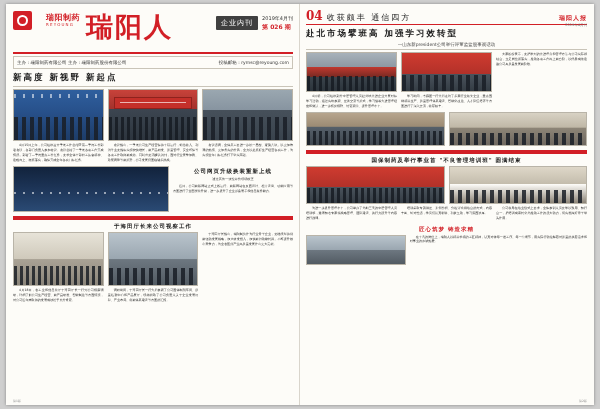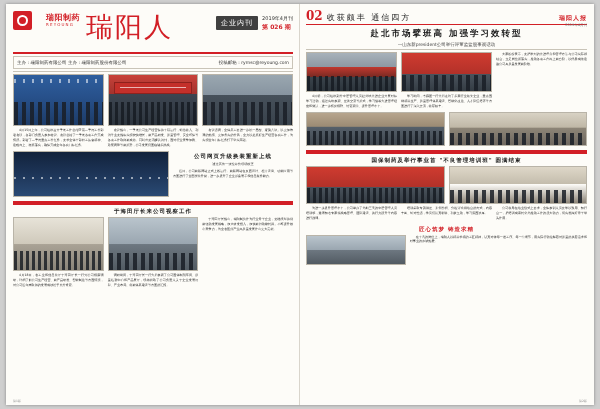--- a/index.html
+++ b/index.html
@@ -28,21 +28,21 @@
   }
   .logo-mark:after{
     content:"";position:absolute;left:4px;top:4px;width:11px;height:11px;
     border:2px solid #fff;border-radius:50%;box-sizing:border-box;
   }
   .logo-text{line-height:1;}
   .logo-cn{font-size:8px;color:#d21f26;font-weight:bold;letter-spacing:.5px;}
   .logo-en{font-size:4px;color:#d21f26;letter-spacing:1.2px;margin-top:1px;}
   .paper-title{
     font-family:"DejaVu Serif","Liberation Serif",serif;
-    font-size:27px;color:#d21f26;font-weight:normal;letter-spacing:2px;
+    font-size:27px;color:#d21f26;font-weight:bold;letter-spacing:2px;
     margin-left:6px;line-height:1;margin-top:4px;
   }
   .mh-right{margin-left:auto;display:flex;align-items:center;gap:4px;margin-top:6px;}
   .mh-badge{
     background:#404040;color:#fff;font-size:7px;padding:2px 5px;border-radius:1px;
     letter-spacing:1px;
   }
   .mh-date{font-size:5px;color:#333;line-height:1.5;text-align:right;}
   .mh-issue{font-size:6px;color:#d21f26;font-weight:bold;}
 
@@ -56,21 +56,21 @@
   .rp-head{display:flex;align-items:baseline;height:14px;}
   .rp-num{font-size:12px;color:#d21f26;font-weight:bold;font-family:"DejaVu Serif",serif;}
   .rp-name{font-size:8px;color:#222;margin-left:4px;letter-spacing:2px;}
   .rp-right{margin-left:auto;text-align:right;}
   .rp-brand{font-size:6px;color:#d21f26;font-weight:bold;letter-spacing:1px;}
   .rp-sub{font-size:3.5px;color:#777;}
   .rp-rule{height:1px;background:#d21f26;margin:1px 0 3px;}
 
   
   .sec-head{
-    text-align:center;font-size:8.5px;color:#d21f26;font-weight:bold;
+    font-size:8.5px;color:#d21f26;font-weight:bold;
     letter-spacing:2px;margin:3px 0 2px;
   }
   .sec-head.dark{color:#1a1a1a;}
   .sec-sub{text-align:center;font-size:4.5px;color:#444;margin-bottom:2px;}
   .rule-thin{height:1px;background:#c9c4b8;margin:2px 0;}
 
   
   .cols{display:flex;gap:4px;}
   .col{flex:1;min-width:0;}
   .cols3 .col{flex:1;}
@@ -162,20 +162,21 @@
         </div>
       </div>
     </div>
 
     <div class="mh-rule"></div>
     <div class="mh-info">
       <span>主办：瑞阳制药有限公司    主办：瑞阳制药股份有限公司</span>
       <span>投稿邮箱：rymsc@reyoung.com</span>
     </div>
 
+    <div class="sec-head dark">新高度 新视野 新起点</div>
     <div class="rule-thin"></div>
 
     <div class="cols cols3">
       <div class="col">
         <div class="photo sc-blue" style="height:52px">
           <div class="rowlights"></div>
           <div class="crowd"></div>
         </div>
         <div class="txt">
           <p>4月15日上午，公司组织召开季度工作总结暨第二季度工作部署会议，各部门负责人参加会议。会议总结了一季度各项工作完成情况，部署了二季度重点工作任务，要求全体干部职工振奋精神、迎难而上、狠抓落实，确保完成全年各项目标任务。</p>
@@ -241,21 +242,21 @@
         </div>
       </div>
     </div>
 
     <div class="footer-note">第1版</div>
   </div>
 
   <div class="page right">
 
     <div class="rp-head">
-      <div class="rp-num">02</div>
+      <div class="rp-num">04</div>
       <div class="rp-name">收获颇丰  通信四方</div>
       <div class="rp-right">
         <div class="rp-brand">瑞阳人报</div>
         <div class="rp-sub">2019年4月刊</div>
       </div>
     </div>
     <div class="rp-rule"></div>
 
     <div class="sec-head dark">赴北市场擘班高  加强学习效转型</div>
     <div class="sec-sub">—山东新president公司举行评董监监股事观话动</div>

